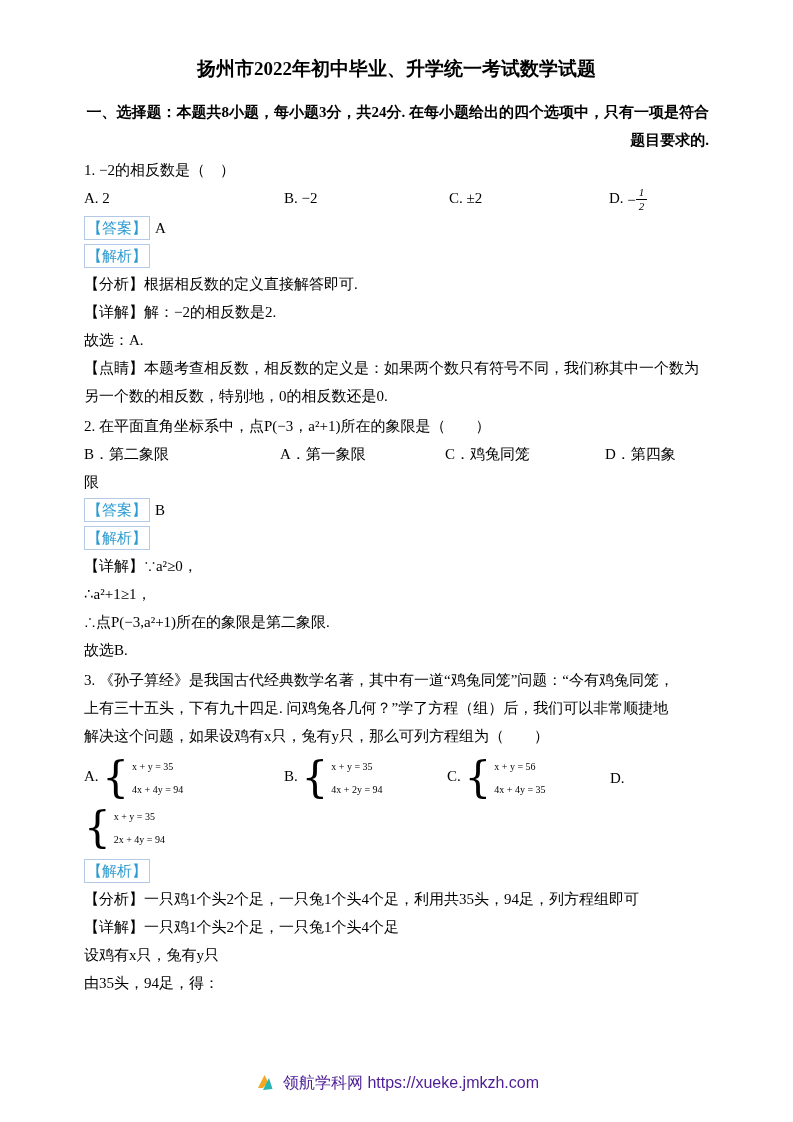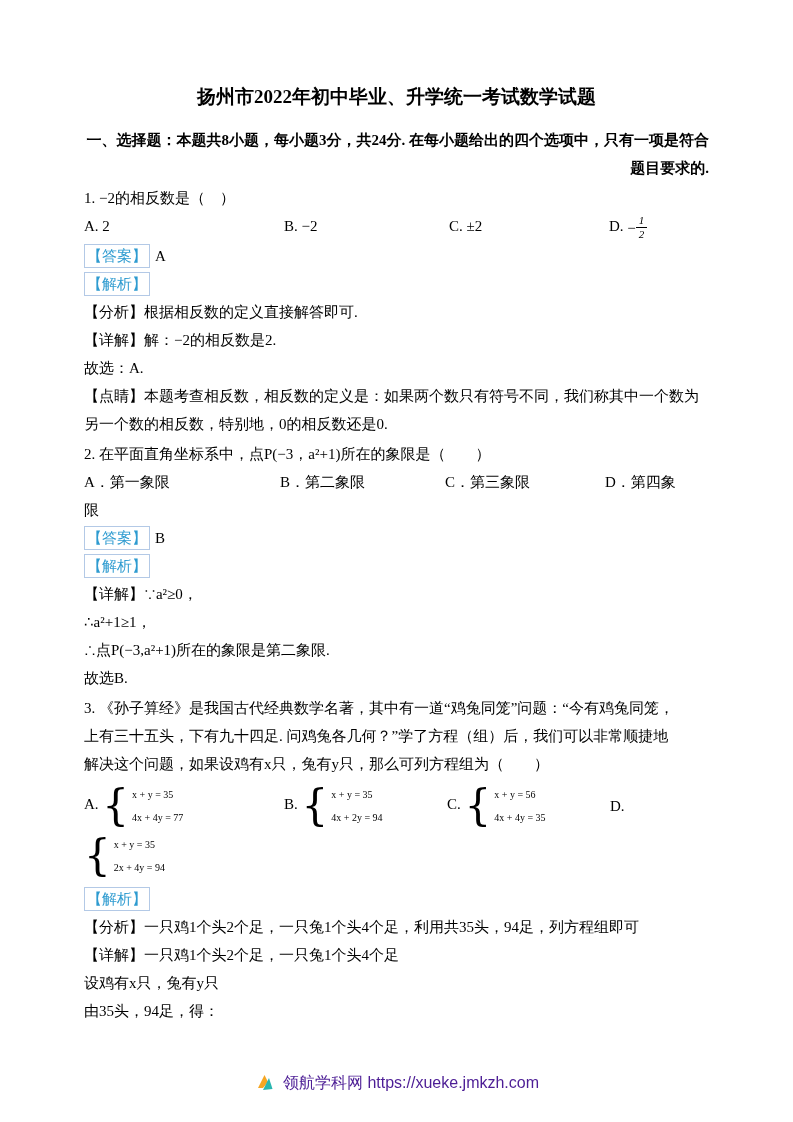--- a/index.html
+++ b/index.html
@@ -4,21 +4,21 @@
 <style>
   html,body{margin:0;padding:0;background:#ffffff;}
   .page{
     position:relative;
     width:793px;height:1122px;
     background:#ffffff;
     font-family:"Liberation Serif","DejaVu Serif",serif;
     color:#000;
     overflow:hidden;
   }
-  .content{padding:84px 84px 0 84px;}
+  .content{padding:56px 84px 0 84px;}
   .title{
     font-size:19px;font-weight:bold;text-align:center;
     margin:0 0 16px 0;line-height:26px;
   }
   p{margin:0;font-size:15px;line-height:28px;}
   .bold{font-weight:bold;text-align:right;}
   .qblock{margin-top:2px;}
   .opts{display:grid;font-size:15px;line-height:28px;}
   .q1opts{grid-template-columns:200px 165px 160px 1fr;}
   .q2opts{grid-template-columns:196px 165px 160px 1fr;}
@@ -98,23 +98,23 @@
       <p>【分析】根据相反数的定义直接解答即可.</p>
       <p>【详解】解：−2的相反数是2.</p>
       <p>故选：A.</p>
       <p>【点睛】本题考查相反数，相反数的定义是：如果两个数只有符号不同，我们称其中一个数为另一个数的相反数，特别地，0的相反数还是0.</p>
     </div>
 
     <div class="qblock">
       <p>2. 在平面直角坐标系中，点P(−3，a²+1)所在的象限是（　　）</p>
 
       <div class="opts q2opts">
+        <span class="opt">B．第二象限</span>
         <span class="opt">A．第一象限</span>
-        <span class="opt">B．第二象限</span>
-        <span class="opt">C．第三象限</span>
+        <span class="opt">C．鸡兔同笼</span>
         <span class="opt">D．第四象</span>
       </div>
       <p>限</p>
 
       <p>
         <span class="marker">【答案】</span><span class="ansval">B</span>
       </p>
       <p>
         <span class="marker">【解析】</span>
       </p>
@@ -129,21 +129,21 @@
       <p>上有三十五头，下有九十四足. 问鸡兔各几何？”学了方程（组）后，我们可以非常顺捷地</p>
       <p>解决这个问题，如果设鸡有x只，兔有y只，那么可列方程组为（　　）</p>
 
       <div class="opts q3opts">
         <span class="opt">
           <span>A.</span>
           <span class="system">
             <span class="brace">{</span>
             <span class="eqs">
               <span class="eq">x + y = 35</span>
-              <span class="eq">4x + 4y = 77</span>
+              <span class="eq">4x + 4y = 94</span>
             </span>
           </span>
         </span>
         <span class="opt">
           <span>B.</span>
           <span class="system">
             <span class="brace">{</span>
             <span class="eqs">
               <span class="eq">x + y = 35</span>
               <span class="eq">4x + 2y = 94</span>

